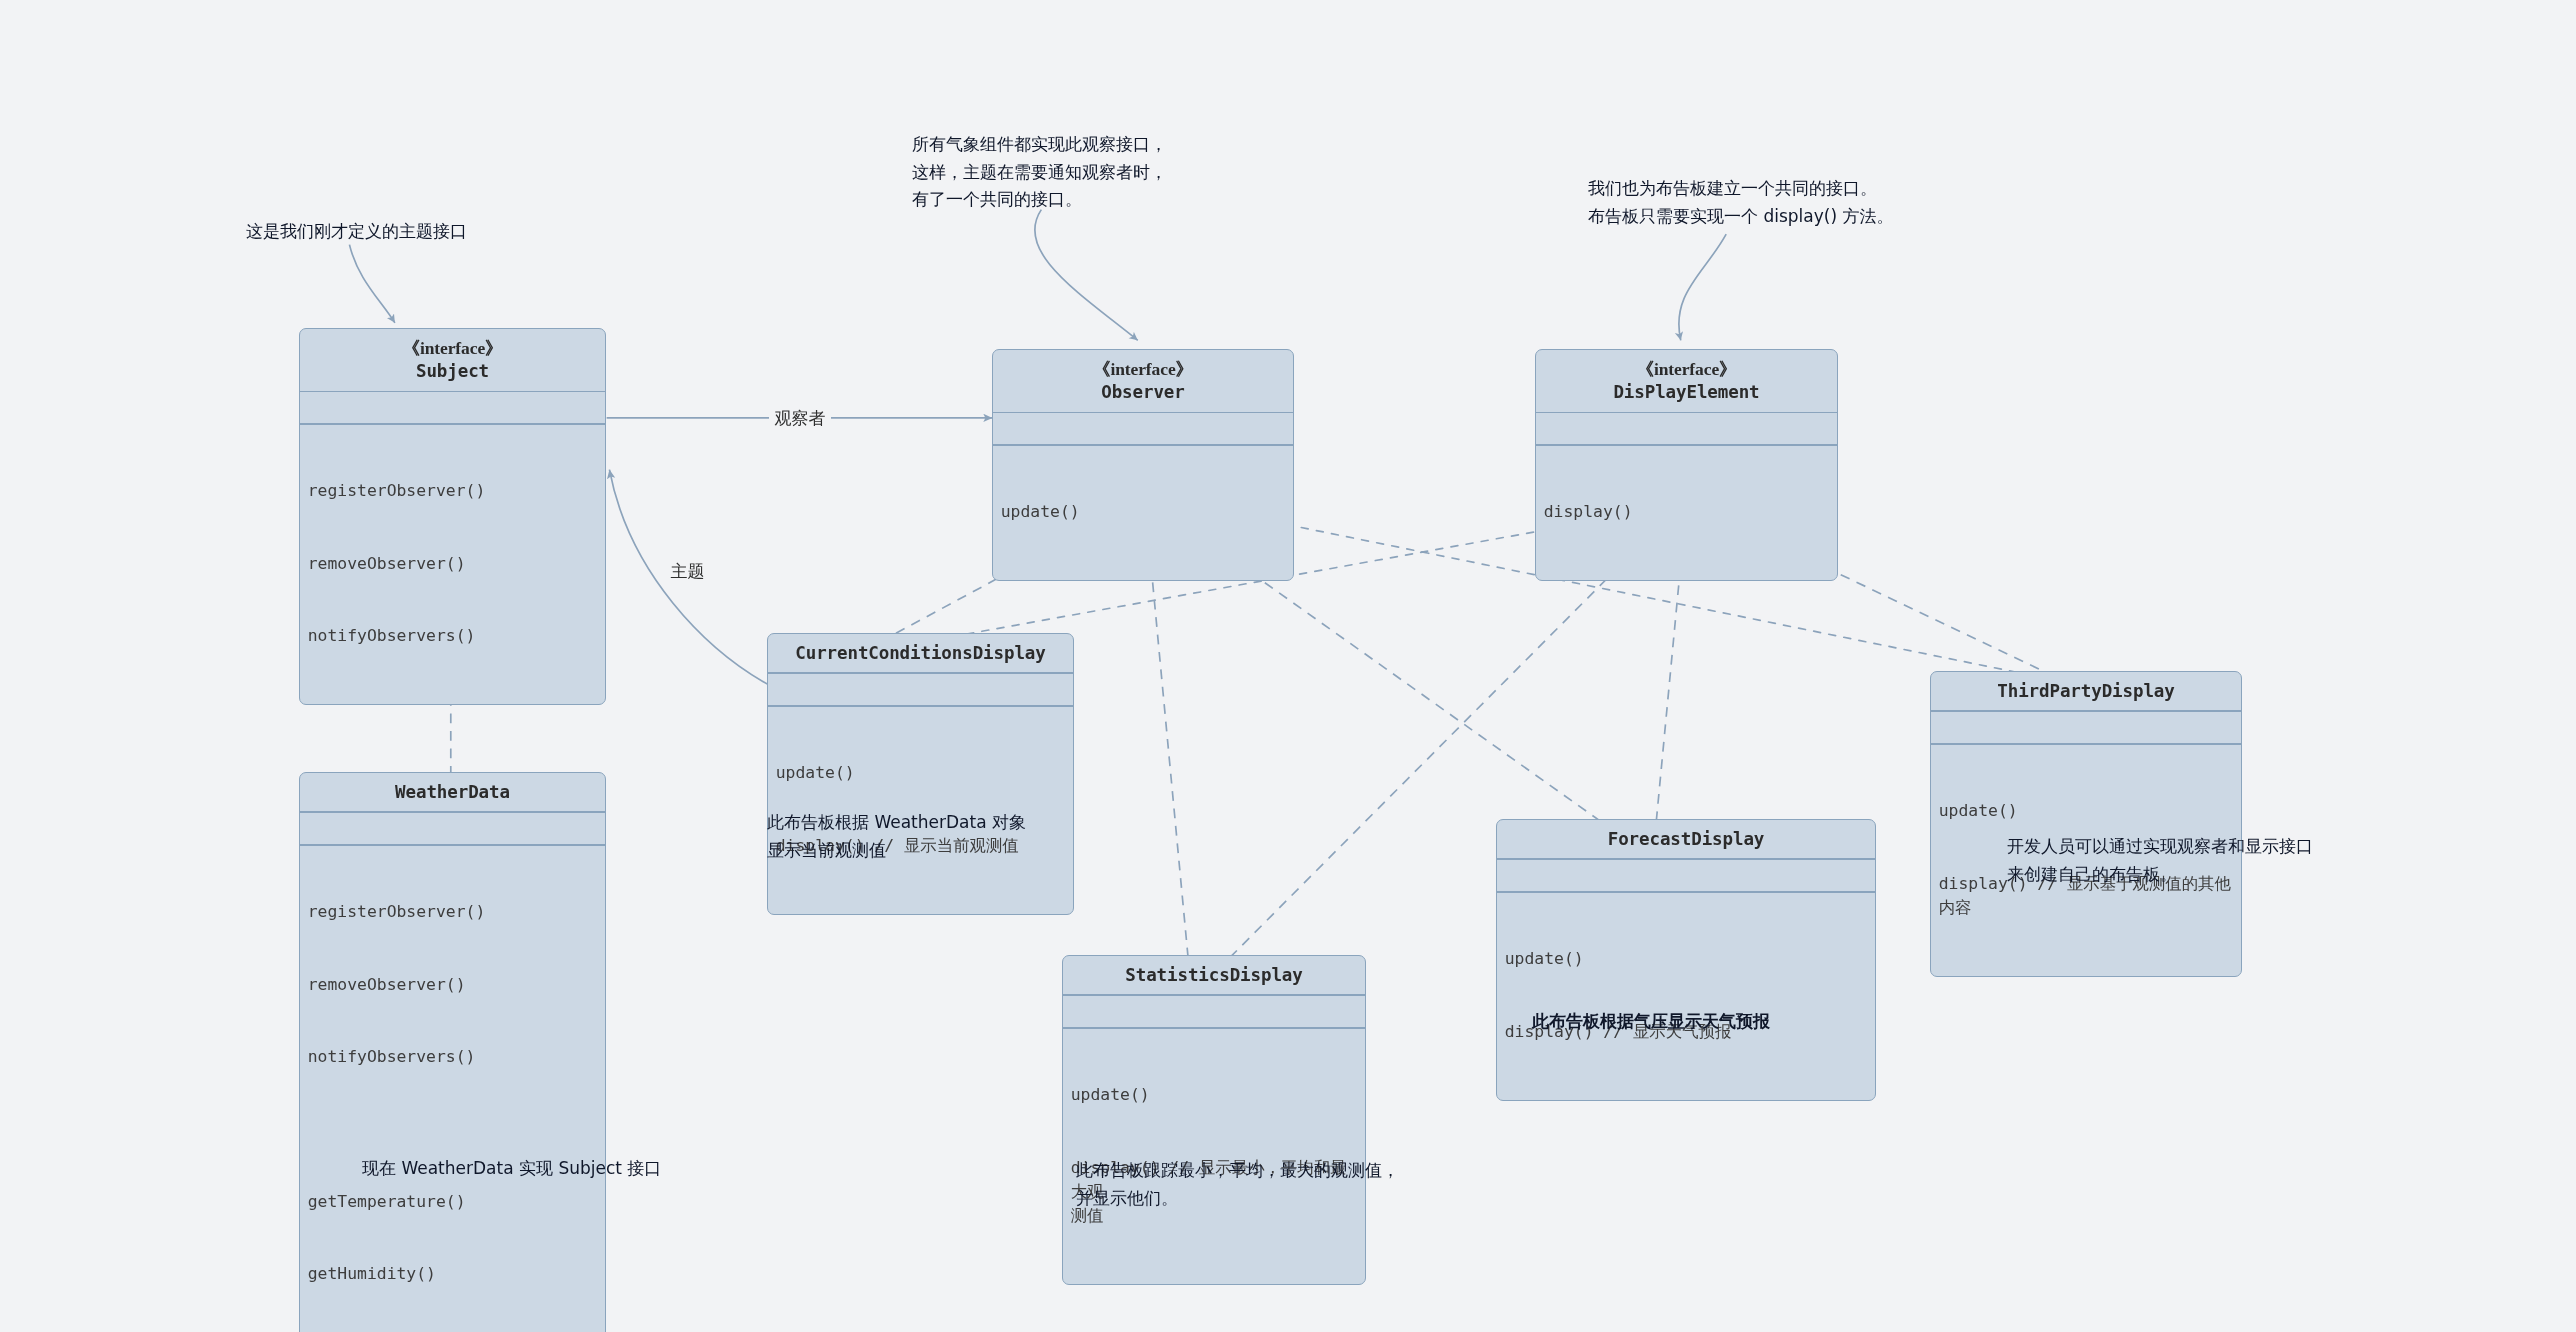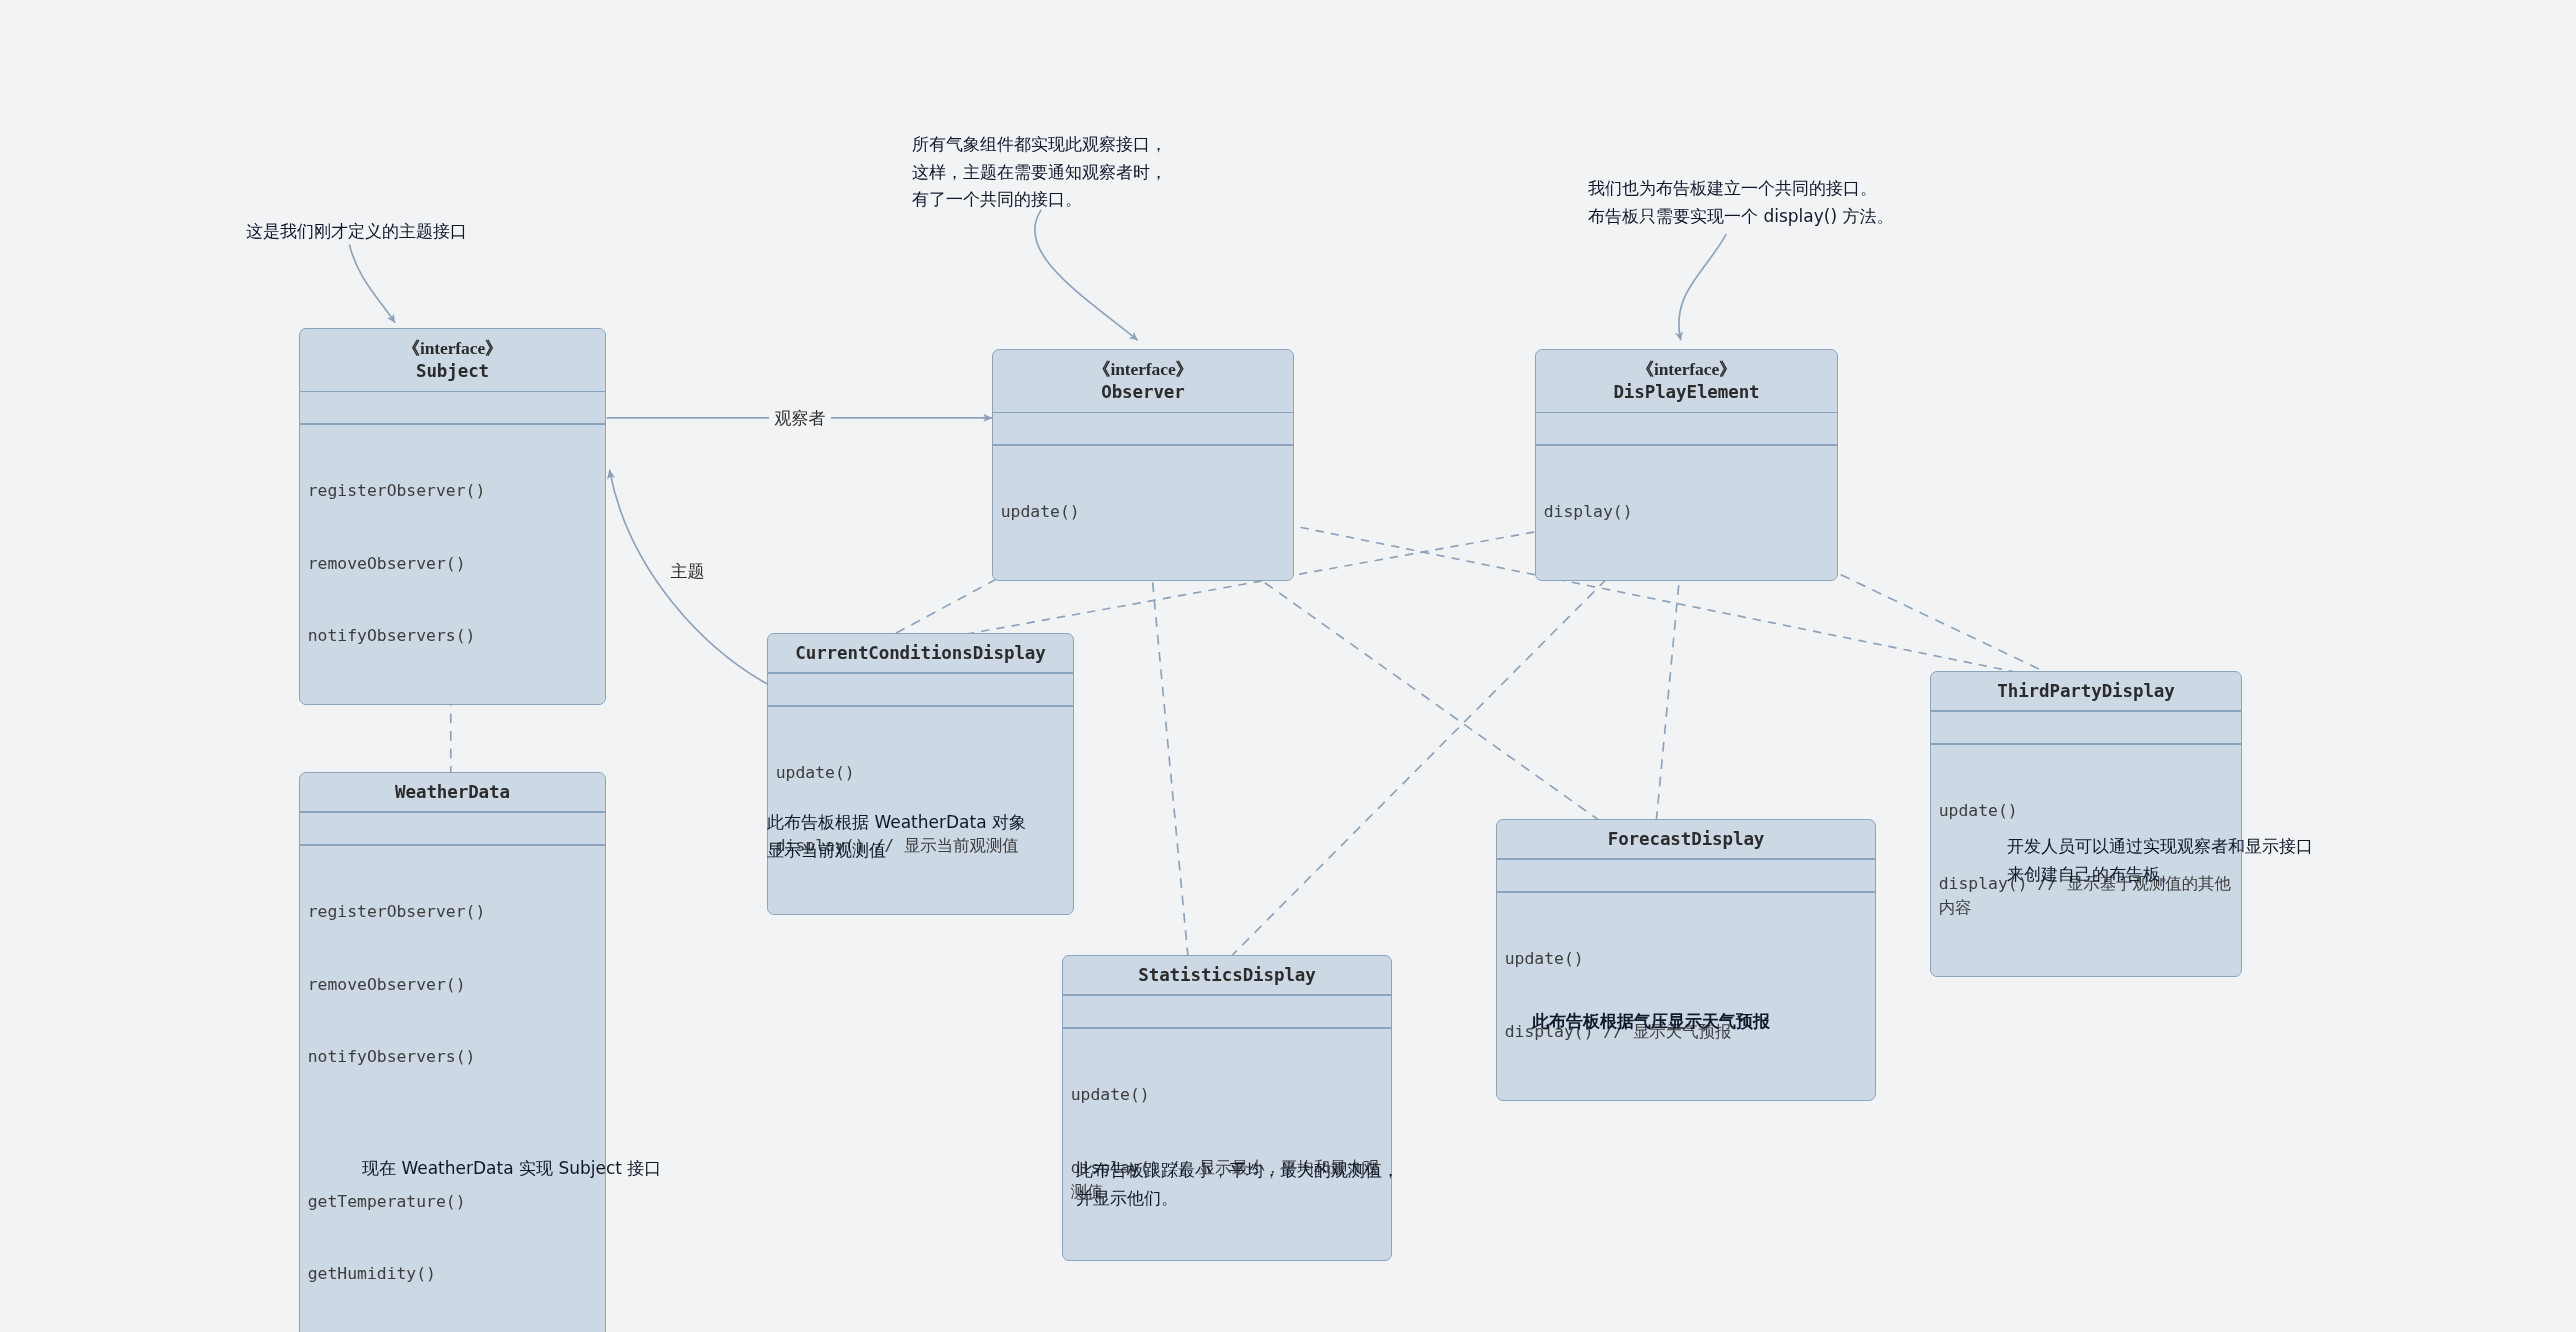--- a/index.html
+++ b/index.html
@@ -219,21 +219,21 @@
     </div>
     <div class="sep"></div>
     <div class="attrs"></div>
     <div class="sep"></div>
     <div class="ops">
       <span class="ln">update()</span>
       <span class="ln">display() // 显示当前观测值</span>
     </div>
   </div>
 
-  <div class="uml" style="left:1062px; top:955px; width:330px;">
+  <div class="uml" style="left:1062px; top:955px; width:304px;">
     <div class="hdr">
       <span class="nm">StatisticsDisplay</span>
     </div>
     <div class="sep"></div>
     <div class="attrs"></div>
     <div class="sep"></div>
     <div class="ops">
       <span class="ln">update()</span>
       <span class="ln">display() // 显示最小，平均和最大观
 测值</span>

